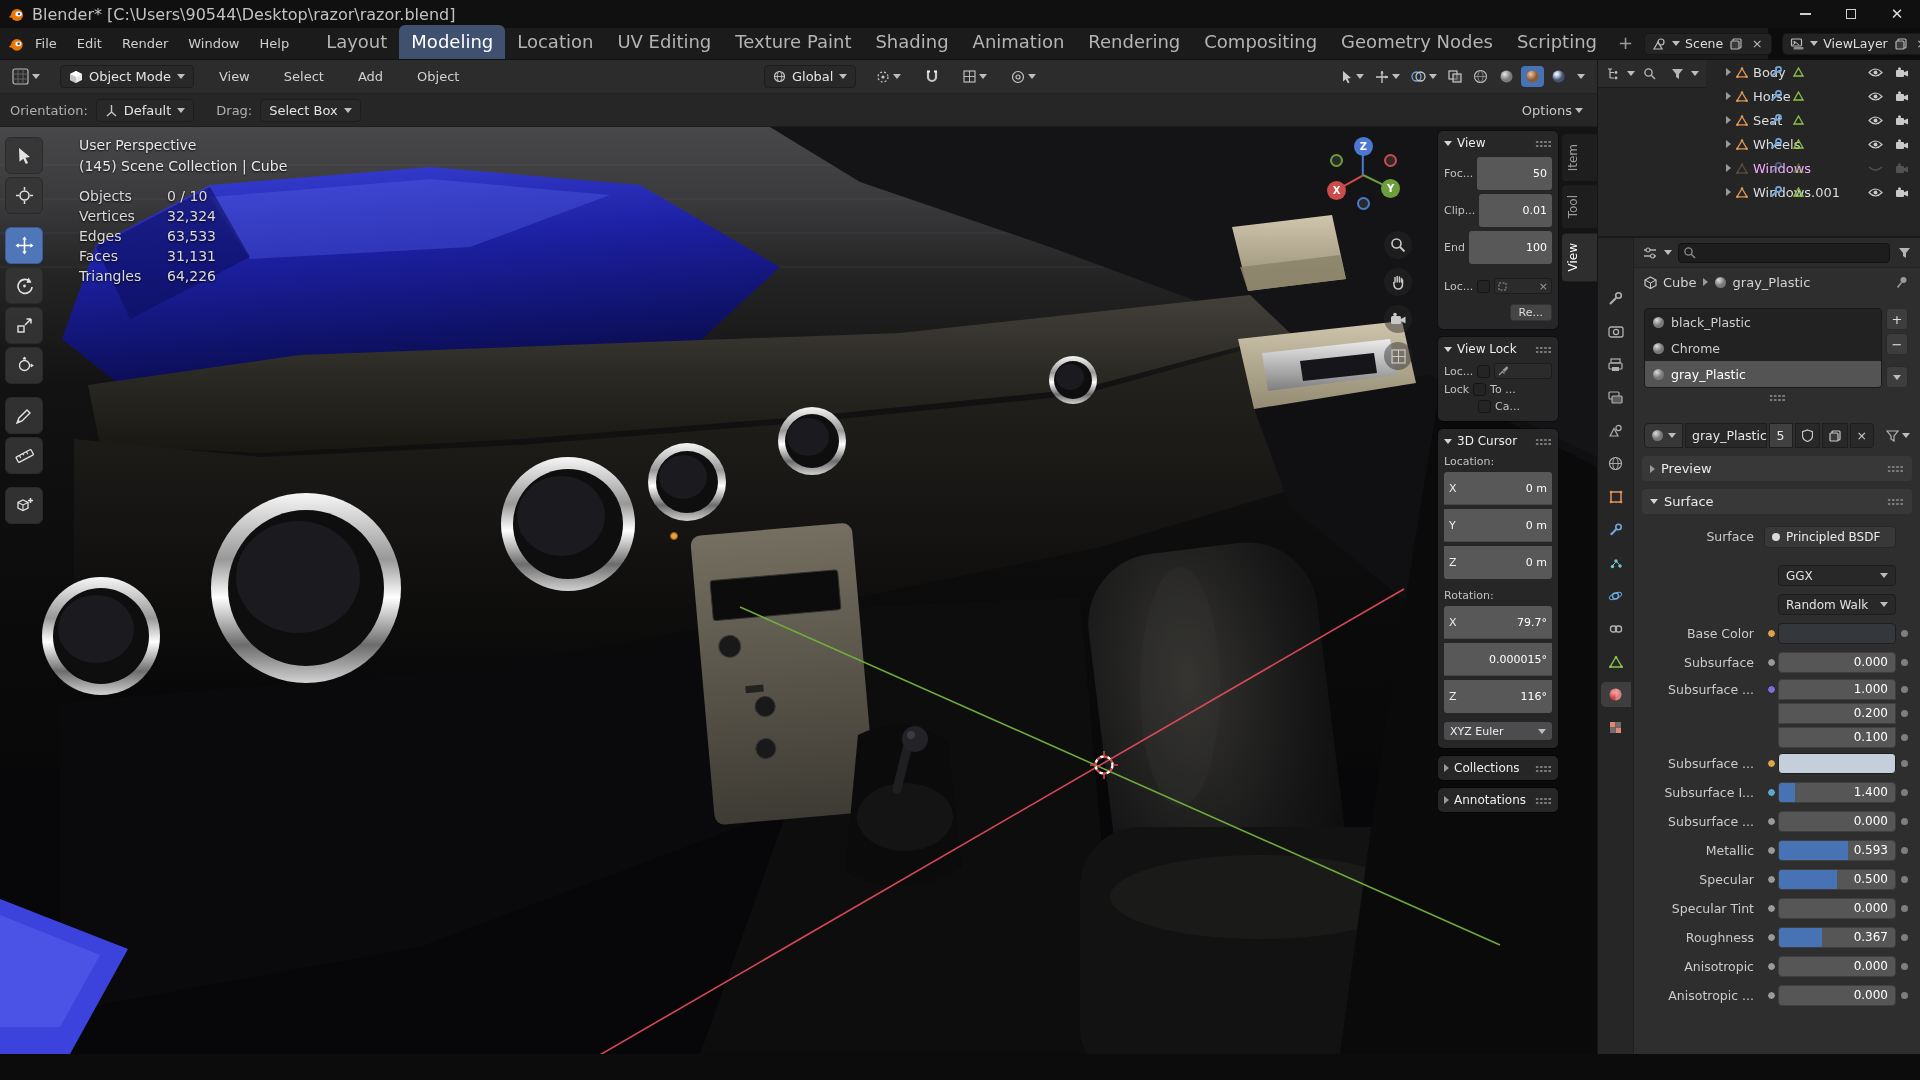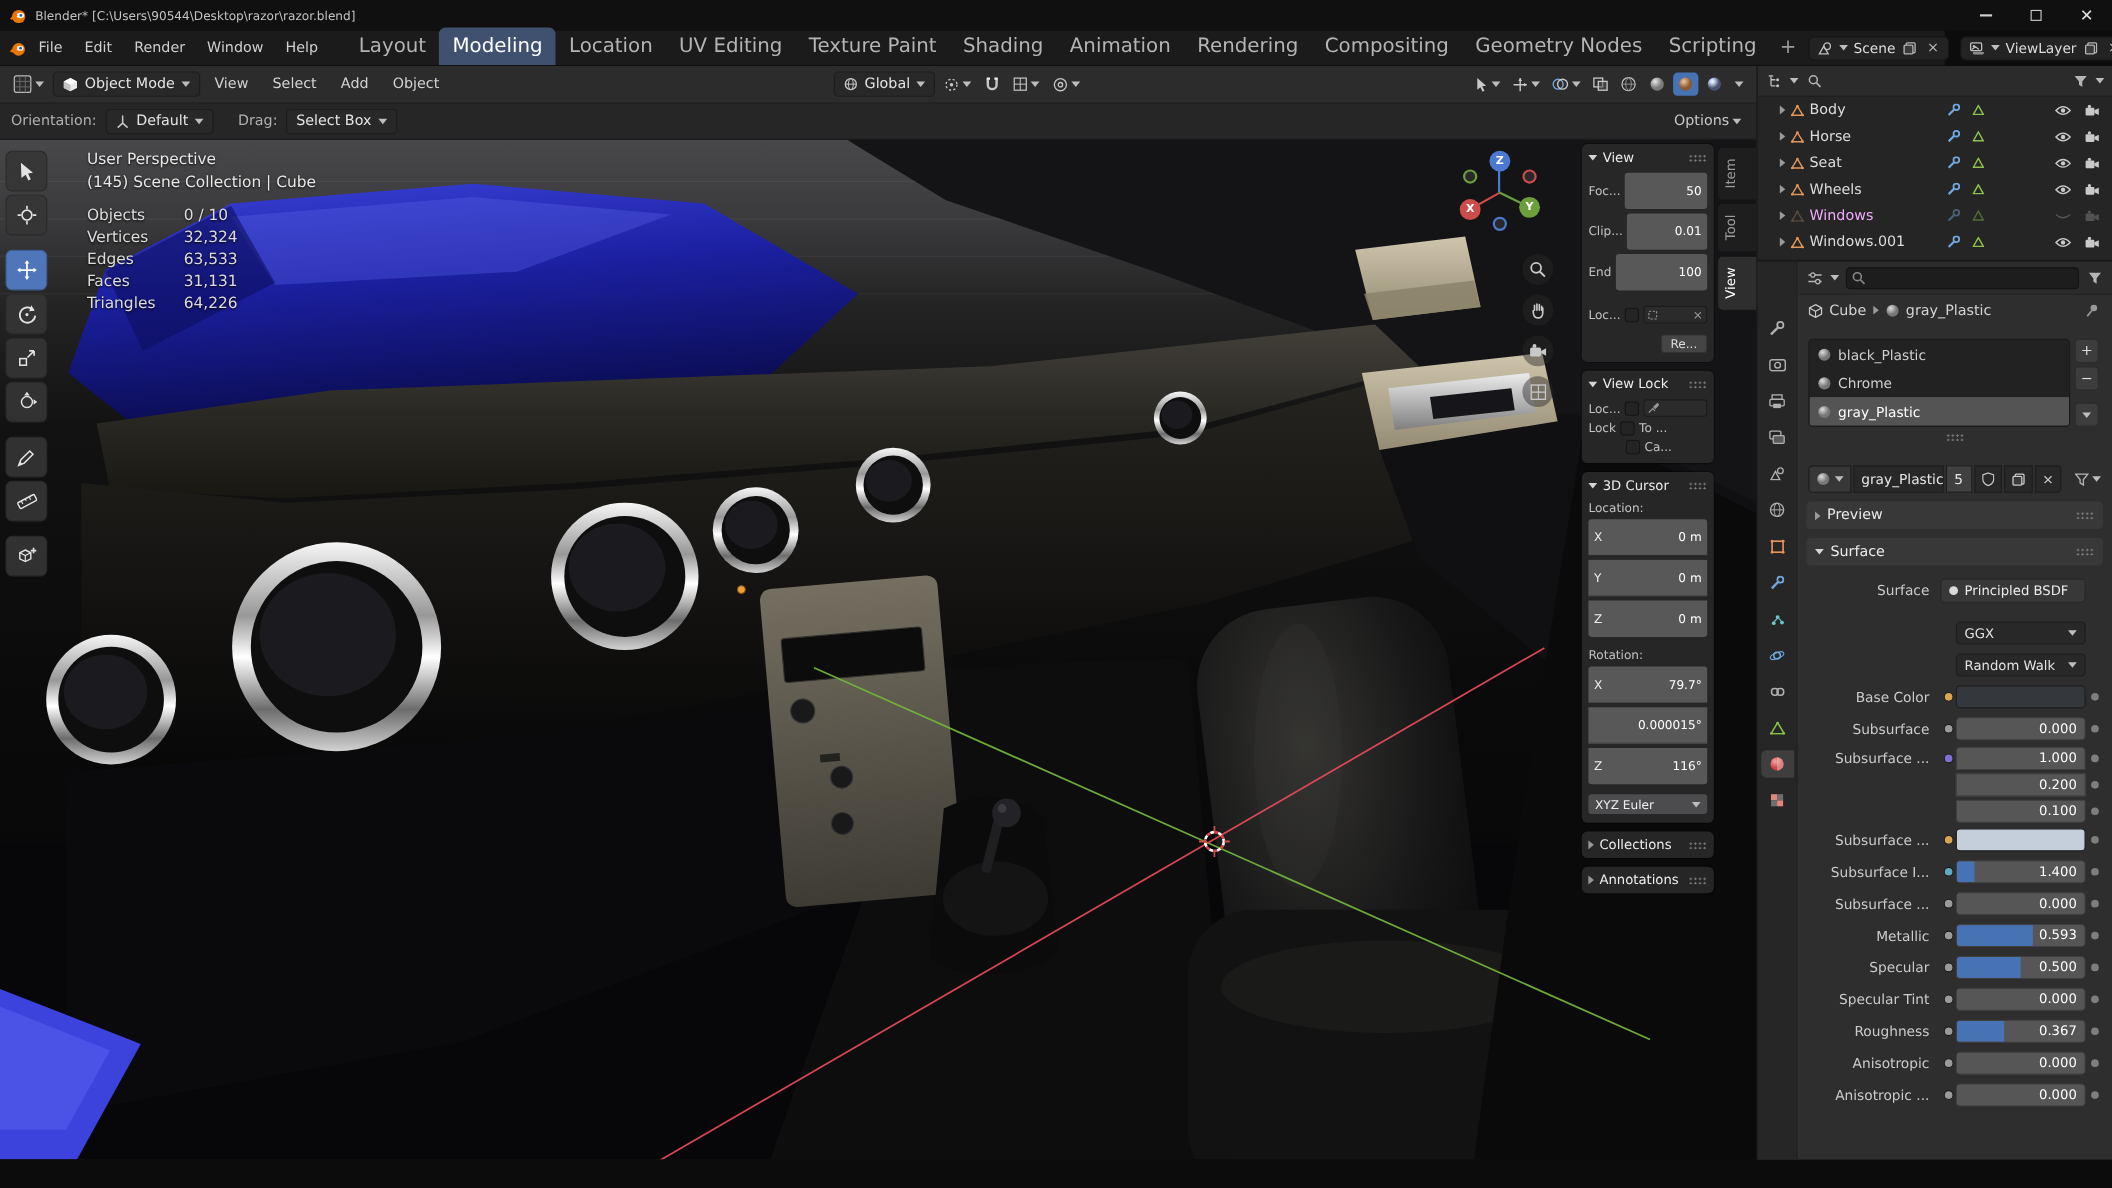--- a/index.html
+++ b/index.html
@@ -11,42 +11,42 @@
 
 .car{width:0;height:0;border-left:4px solid transparent;border-right:4px solid transparent;border-top:5px solid #bdbdbd;display:inline-block;flex:none}
 .carR{width:0;height:0;border-top:4px solid transparent;border-bottom:4px solid transparent;border-left:5px solid #9a9a9a;display:inline-block;flex:none}
 .carD{width:0;height:0;border-left:4px solid transparent;border-right:4px solid transparent;border-top:5px solid #d5d5d5;display:inline-block;flex:none}
 .grip{width:17px;height:7px;background-image:radial-gradient(#828282 1px,transparent 1.2px);background-size:4.2px 4px;opacity:.9;flex:none}
 .chk{width:13px;height:13px;background:#242424;border:1px solid #151515;border-radius:3px;flex:none}
 .dot{border-radius:50%;display:inline-block;flex:none}
 
 
 .titlebar{position:absolute;left:0;top:0;width:1920px;height:28px;background:#101010;display:flex;align-items:center;padding-left:8px;gap:8px}
-.titlebar .ttext{font-size:11px;color:#c2c2c2}
+.titlebar .ttext{font-size:16px;color:#c2c2c2}
 .wincontrols{margin-left:auto;display:flex;height:100%}
 .winbtn{width:46px;height:100%;display:flex;align-items:center;justify-content:center}
 .win-min{width:11px;height:1.5px;background:#cfcfcf}
 .win-max{width:10px;height:10px;border:1.5px solid #cfcfcf}
 .win-close{color:#dedede;font-size:15px;line-height:1}
 
 
 .topbar{position:absolute;left:0;top:28px;width:1768px;height:32px;background:#1b1b1b;border-bottom:1px solid #101010;display:flex;align-items:center;padding:0 8px;gap:2px}
 .menuitem{padding:4px 9px;border-radius:4px;color:#cfcfcf}
 .wstabs{display:flex;align-items:flex-end;margin-left:14px;height:100%}
 .wstab{padding:6px 12px 7px;font-size:18px;color:#b4b4b4;border-radius:6px 6px 0 0;white-space:nowrap}
 .wstab.active{background:#40506f;color:#fff}
 .wstab.addtab{color:#9a9a9a;padding:6px 9px}
 .topright{margin-left:auto;display:flex;align-items:center;gap:10px}
 .selgroup{display:flex;align-items:center;gap:5px;background:#232323;border:1px solid #161616;border-radius:5px;padding:2px 6px}
 .selgroup .txt{color:#ddd;font-size:12.5px}
 .miniicon{display:inline-flex;align-items:center;justify-content:center;width:16px;height:16px}
 
 
 .viewport-area{position:absolute;left:0;top:60px;width:1597px;height:994px;background:#151515}
-.tool-header{height:34px;background:#2c2c2c;border-bottom:1px solid #212121;display:flex;align-items:center;padding:0 8px;gap:4px}
+.tool-header{height:34px;background:#2c2c2c;border-bottom:1px solid #212121;display:flex;align-items:center;padding:0 8px;gap:16px}
 .tool-subheader{height:33px;background:#262626;border-bottom:1px solid #1c1c1c;display:flex;align-items:center;padding:0 10px;gap:8px}
 .hmenu{padding:4px 9px;color:#d2d2d2}
 .pill{display:flex;align-items:center;gap:6px;background:#282828;border:1px solid #1d1d1d;border-radius:4px;padding:3px 8px;color:#e4e4e4}
 .hbtn{display:inline-flex;align-items:center;gap:3px;padding:3px 4px;border-radius:4px}
 .hbtn.active{background:#4772b3}
 .hgroup{display:flex;align-items:center;gap:3px}
 .spacer{flex:1}
 .sublabel{color:#b0b0b0}
 
 
@@ -90,21 +90,21 @@
 .nmenu{flex:1;height:18px;background:#4c4c4e;border-radius:3px;display:flex;align-items:center;padding:0 6px;color:#eee;gap:4px}
 .nmenu .car{margin-left:auto}
 .nbtn-sm{background:#454545;border:1px solid #333;border-radius:3px;padding:1px 8px;color:#ddd}
 .pickbox{flex:1;height:16px;background:#2b2b2b;border:1px solid #1c1c1c;border-radius:3px;display:flex;align-items:center;justify-content:space-between;padding:0 3px;color:#aaa}
 .n-tabs{position:absolute;right:0;top:6px;width:36px;display:flex;flex-direction:column;gap:2px}
 .ntab{writing-mode:vertical-rl;transform:rotate(180deg);background:#1e1e1e;color:#9c9c9c;padding:10px 4px;border-radius:0 5px 5px 0;font-size:12px;border:1px solid #151515;border-left:none}
 .ntab.active{background:#2e2e2e;color:#fff}
 
 
 .right-col{position:absolute;left:1597px;top:60px;width:323px;height:994px;background:#2e2e2e;border-left:1px solid #161616;display:flex;flex-direction:column}
-.outliner{height:176px;background:#252525;display:flex;flex-direction:column}
+.outliner{height:176px;background:#252525;display:flex;flex-direction:row}
 .outl-header{height:28px;background:#2b2b2b;border-bottom:1px solid #1d1d1d;display:flex;align-items:center;gap:6px;padding:0 7px}
 .outl-rows{flex:1;overflow:hidden}
 .outl-row{height:24px;display:flex;align-items:center;gap:5px;padding-left:20px;position:relative;font-size:13px;color:#dcdcdc}
 .outl-row .oname{white-space:nowrap}
 .outl-row .ic-mod{position:absolute;right:138px}
 .outl-row .ic-data{position:absolute;right:116px}
 .outl-row .ic-eye{position:absolute;right:37px}
 .outl-row .ic-cam{position:absolute;right:11px}
 .outl-row.dimmed{color:#f0abfc}
 .outl-row.dimmed svg{opacity:.45}

